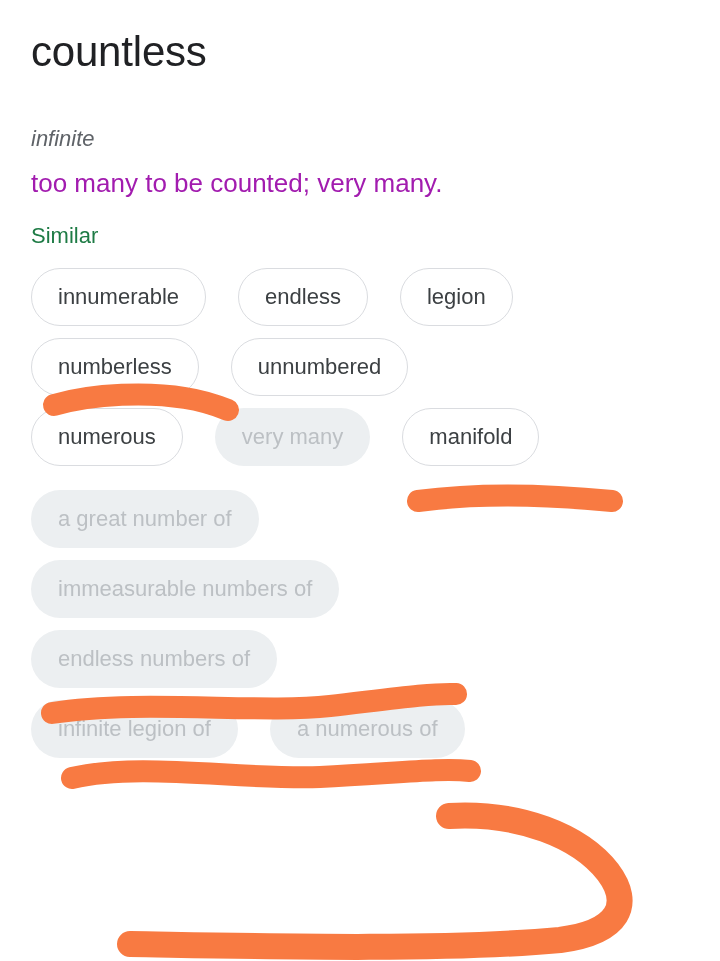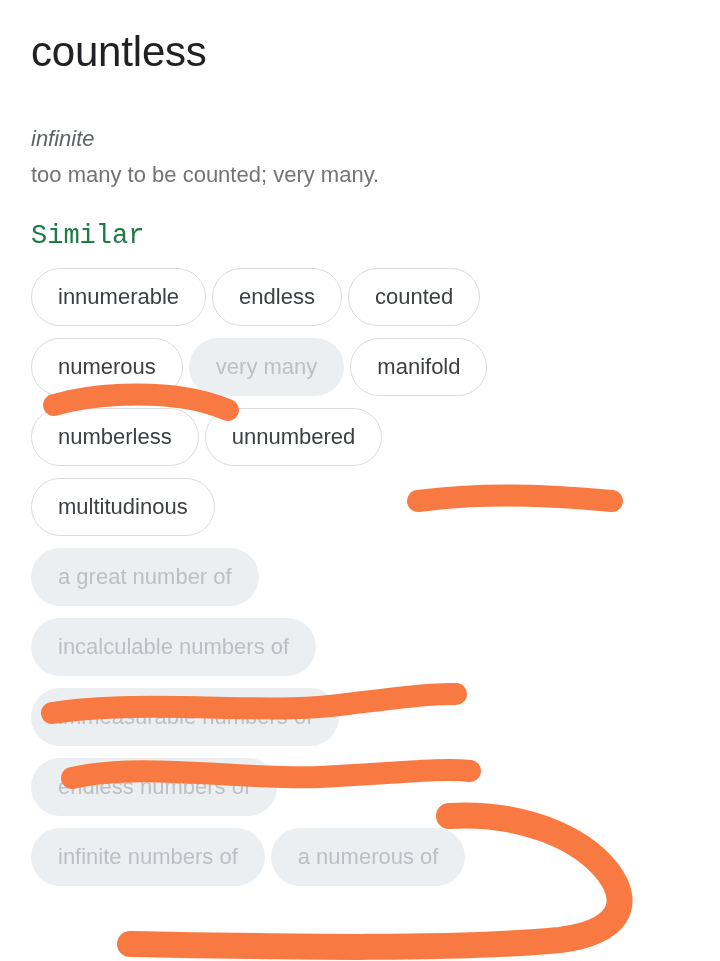--- a/index.html
+++ b/index.html
@@ -38,46 +38,45 @@
     left: 31px;
     top: 124px;
     font-size: 22px;
     line-height: 30px;
     font-style: italic;
     color: #5f6368;
   }
   .definition {
     position: absolute;
     left: 31px;
-    top: 160px;
-    font-size: 22px;
+    top: 168px;
+    font-size: 26px;
     line-height: 30px;
-    color: #737373;
+    color: #a21caf;
   }
   .similar-label {
     position: absolute;
     left: 31px;
     top: 222px;
-    font-size: 27px;
+    font-size: 22px;
     line-height: 28px;
     color: #1e7b45;
-    font-family: Liberation Mono, monospace;
   }
 
   
   .chips {
     position: absolute;
     left: 31px;
     top: 268px;
     width: 660px;
   }
   .chip-row {
     display: flex;
     align-items: center;
-    gap: 6px;
+    gap: 32px;
     margin-bottom: 12px;
   }
   .chip {
     box-sizing: border-box;
     height: 58px;
     display: inline-flex;
     align-items: center;
     justify-content: center;
     padding: 0 26px;
     border-radius: 30px;
@@ -116,48 +115,44 @@
   <div class="pos">infinite</div>
 
   <div class="definition">too many to be counted; very many.</div>
 
   <div class="similar-label">Similar</div>
 
   <div class="chips" id="chips-container">
       <div class="chip-row">
         <div class="chip outline">innumerable</div>
         <div class="chip outline">endless</div>
-        <div class="chip outline">counted</div>
+        <div class="chip outline">legion</div>
+      </div>
+      <div class="chip-row">
+        <div class="chip outline">numberless</div>
+        <div class="chip outline">unnumbered</div>
       </div>
       <div class="chip-row">
         <div class="chip outline">numerous</div>
         <div class="chip filled">very many</div>
         <div class="chip outline">manifold</div>
       </div>
       <div class="chip-row">
-        <div class="chip outline">numberless</div>
-        <div class="chip outline">unnumbered</div>
-      </div>
-      <div class="chip-row">
-        <div class="chip outline">multitudinous</div>
       </div>
       <div class="chip-row">
         <div class="chip filled">a great number of</div>
-      </div>
-      <div class="chip-row">
-        <div class="chip filled">incalculable numbers of</div>
       </div>
       <div class="chip-row">
         <div class="chip filled">immeasurable numbers of</div>
       </div>
       <div class="chip-row">
         <div class="chip filled">endless numbers of</div>
       </div>
       <div class="chip-row">
-        <div class="chip filled">infinite numbers of</div>
+        <div class="chip filled">infinite legion of</div>
         <div class="chip filled">a numerous of</div>
       </div>
     </div>
 
   <svg id="marker" viewBox="0 0 720 961">
     <g id="marker-strokes" fill="none" stroke-linecap="round" stroke-linejoin="round">
         <path d="M 54 405 C 95 393 150 392 185 398 C 205 401 218 406 228 410" stroke="#f87a42" stroke-width="22" fill="none" stroke-linecap="round" stroke-linejoin="round"></path>
         <path d="M 418 501 C 470 494 540 494 612 501" stroke="#f87a42" stroke-width="22" fill="none" stroke-linecap="round" stroke-linejoin="round"></path>
         <path d="M 52 713 C 140 699 260 714 330 706 C 390 699 430 693 456 694" stroke="#f87a42" stroke-width="22" fill="none" stroke-linecap="round" stroke-linejoin="round"></path>
         <path d="M 72 778 C 140 762 240 780 320 777 C 400 773 440 768 470 771" stroke="#f87a42" stroke-width="22" fill="none" stroke-linecap="round" stroke-linejoin="round"></path>

